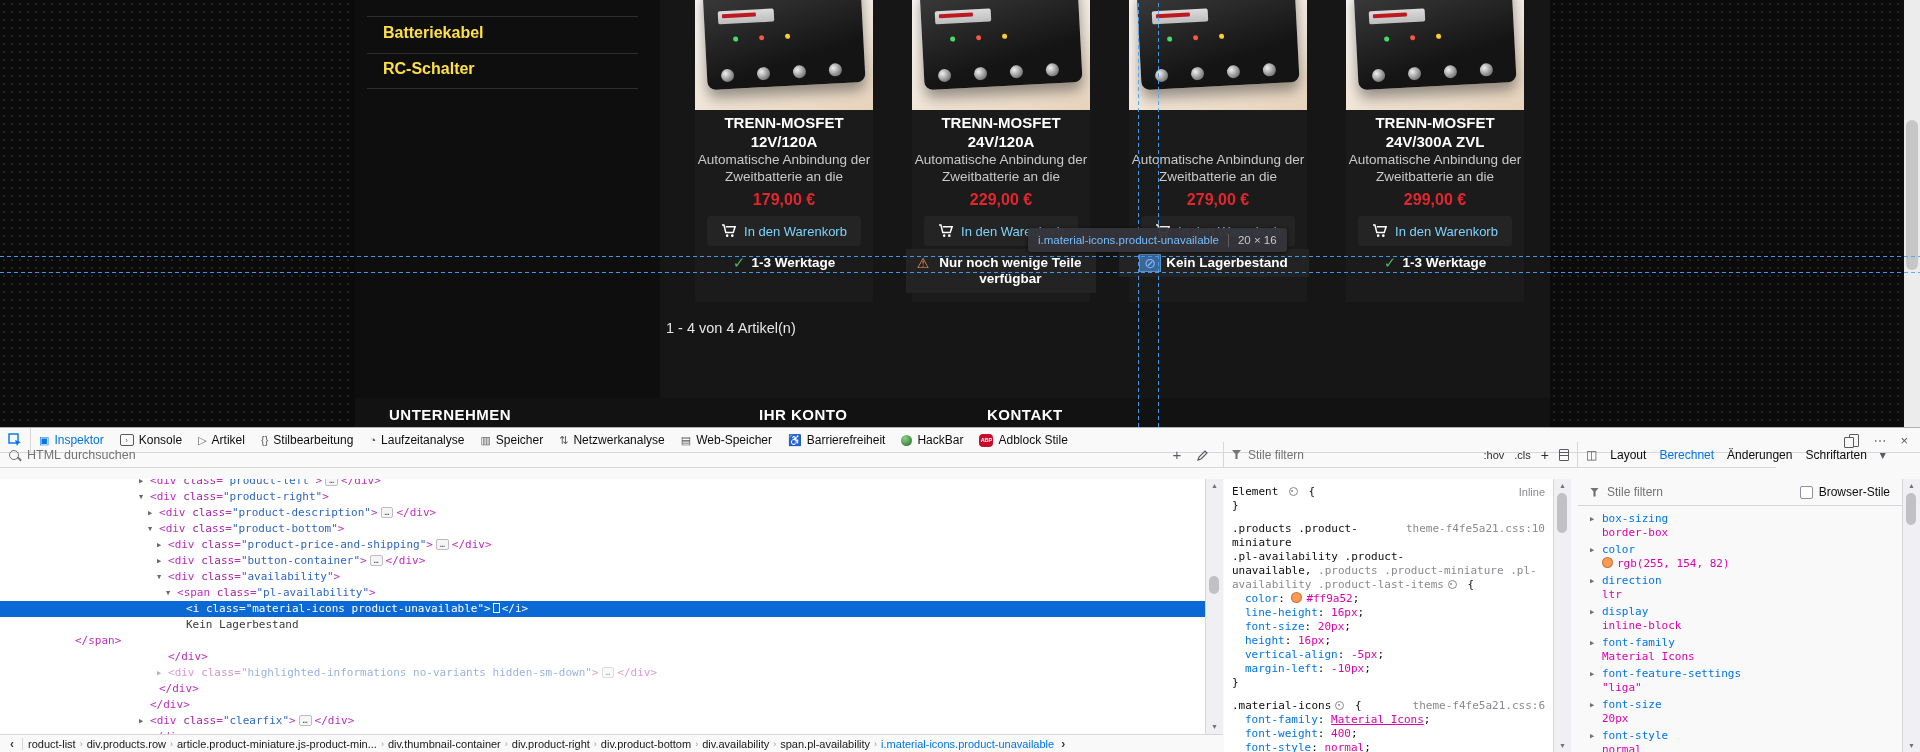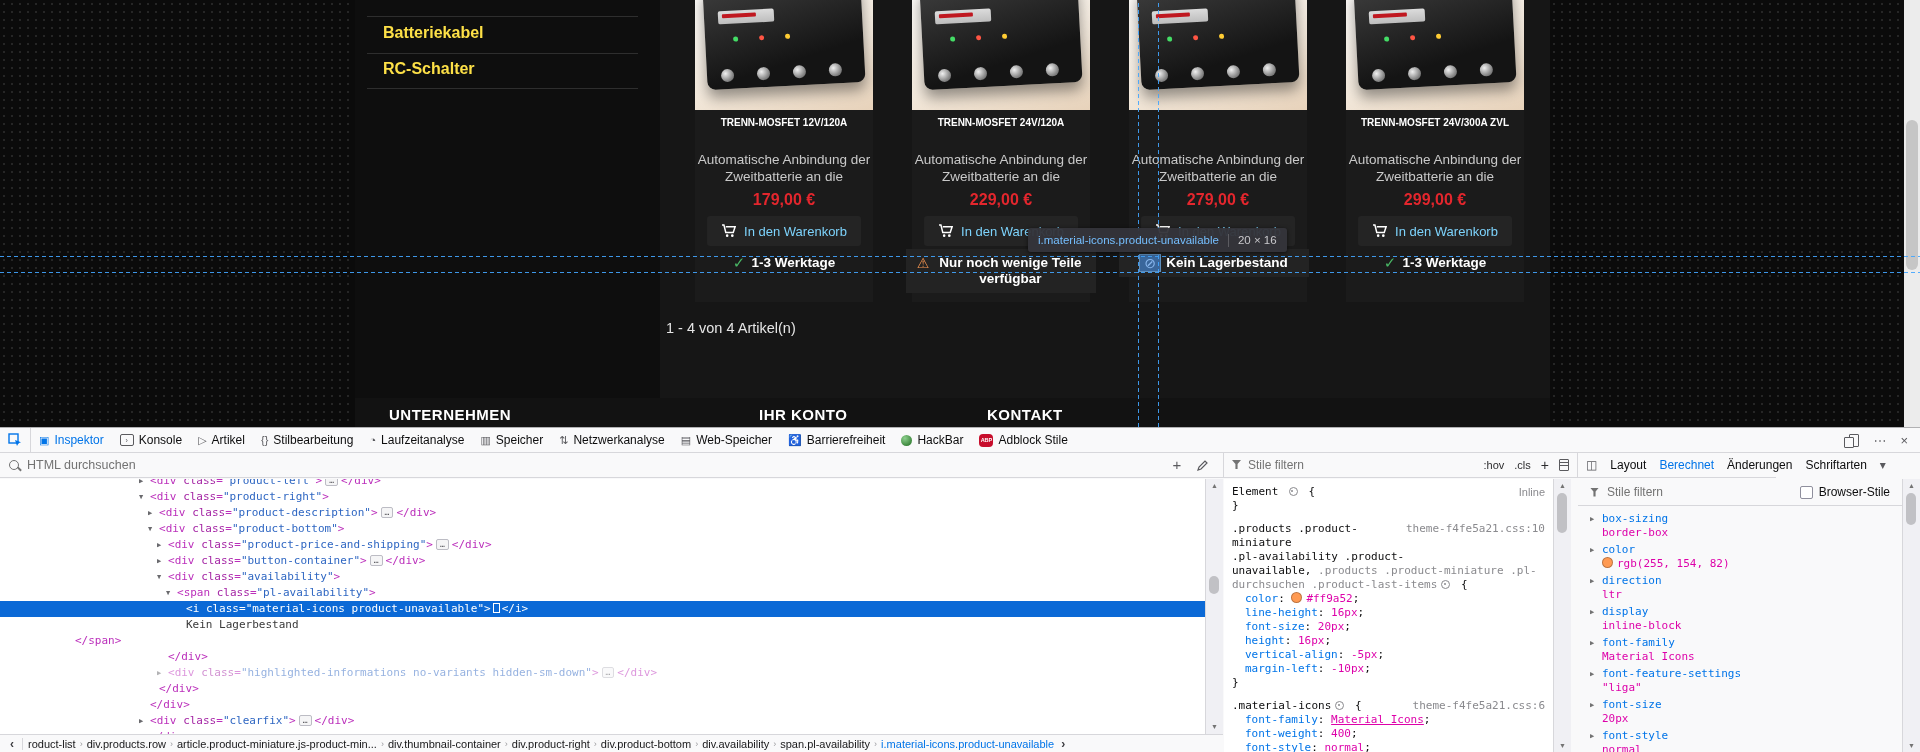--- a/index.html
+++ b/index.html
@@ -19,21 +19,21 @@
   .pimg{position:relative;height:110px;overflow:hidden;background:linear-gradient(160deg,#fdfbf8,#f3e9dc 55%,#e7d2ba)}
   .dev{position:absolute;left:10px;right:10px;top:-16px;height:102px;border-radius:8px;transform:rotate(-3deg);
        background:linear-gradient(165deg,#3d3d3d,#141414 70%);box-shadow:0 8px 14px rgba(0,0,0,.4)}
   .dlabel{position:absolute;left:14px;top:24px;width:56px;height:13px;border-radius:2px;
           background:linear-gradient(#dcdcdc,#bdbdbd)}
   .dlabel::after{content:"";position:absolute;left:4px;top:3px;right:18px;height:4px;background:#c01820;border-radius:1px}
   .stud{position:absolute;bottom:7px;width:13px;height:13px;border-radius:50%;
         background:radial-gradient(circle at 35% 35%,#f0f0f0,#8a8a8a 60%,#4f4f4f)}
   .led{position:absolute;top:50px;width:5px;height:5px;border-radius:50%}
   .ptitle{position:absolute;top:113px;left:2px;right:2px;text-align:center;color:#fff;
-          font-weight:bold;font-size:10px;line-height:19px}
+          font-weight:bold;font-size:15px;line-height:19px}
   .pdesc{position:absolute;top:151px;left:2px;right:2px;text-align:center;color:#c9c9c9;
          font-size:13.5px;line-height:17px}
   .pprice{position:absolute;top:191px;left:0;right:0;text-align:center;color:#e3262d;
           font-weight:bold;font-size:16px}
   .pbtn{position:absolute;top:216px;left:50%;transform:translateX(-50%);height:30px;display:flex;
         align-items:center;gap:8px;padding:0 14px;background:#242424;border-radius:3px;color:#7dd3fc;
         font-size:13px;white-space:nowrap;cursor:pointer}
   .pavail{position:absolute;top:249px;left:-6px;right:-6px;display:flex;justify-content:center;
           align-items:flex-start;gap:6px;padding:6px 4px;color:#fff;font-weight:bold;font-size:13.5px;
           line-height:16px;text-align:center}
@@ -72,21 +72,21 @@
   .ibox{display:inline-flex;width:12px;height:10px;border:1px solid #5a5a5e;border-radius:2px;
         align-items:center;justify-content:center;font-size:7px;color:#5a5a5e}
   .hackbar-ic{width:11px;height:11px;border-radius:50%;background:radial-gradient(circle at 35% 30%,#8ed08e,#1d6b1d)}
   .abp-ic{width:14px;height:13px;background:#c70d2c;border-radius:4px;color:#fff;font-size:5.5px;
           font-weight:bold;display:flex;align-items:center;justify-content:center}
   #tb-right{margin-left:auto;display:flex;align-items:center;gap:14px;padding-right:12px;color:#5a5a5e}
   .icon-resp{width:8px;height:11px;border:1.5px solid #5a5a5e;border-radius:1px;position:relative}
   .icon-resp::before{content:"";position:absolute;left:-6px;top:2px;width:8px;height:9px;
                      border:1.5px solid #5a5a5e;background:#f9f9fa;border-radius:1px}
   .tb-glyph{font-size:13px;cursor:pointer}
-  #dt-subbar{position:absolute;left:0;top:24px;width:1776px;height:26px;border-bottom:1px solid #d7d7db;box-sizing:border-box}
+  #dt-subbar{position:absolute;left:0;top:14px;width:1776px;height:26px;border-bottom:1px solid #d7d7db;box-sizing:border-box}
   .mag{position:relative;width:8px;height:8px;border:1.5px solid #737373;border-radius:50%;display:inline-block}
   .mag::after{content:"";position:absolute;left:7px;top:7px;width:5px;height:1.5px;background:#737373;transform:rotate(45deg)}
   #search-box{position:absolute;left:0;top:0;width:1160px;height:25px;display:flex;align-items:center;
               gap:8px;padding-left:9px;cursor:text}
   #search-ph{color:#737373;font-size:12.5px}
   #mk-plus{position:absolute;left:1166px;top:0;width:22px;height:25px;display:flex;align-items:center;
            justify-content:center;color:#5a5a5e;font-size:15px;cursor:pointer}
   #mk-eyedrop{position:absolute;left:1192px;top:0;width:22px;height:25px;display:flex;align-items:center;
               justify-content:center;cursor:pointer}
   .vline{position:absolute;top:25px;bottom:0;width:0;border-left:1px solid #d7d7db}
@@ -432,21 +432,21 @@
       <span class="sb-th" style="top:97px;height:18px"></span>
     </div>
 
     <div id="rules-body">
         <div><span class="r-sel">Element </span><span class="gear"></span><span class="r-sel"> {</span><span class="r-badge">Inline</span></div>
         <div class="r-sel">}</div>
         <div class="rule-block">
           <div><span class="r-src">theme-f4fe5a21.css:10</span><span class="r-sel">.products .product-miniature</span></div>
           <div><span class="r-sel">.pl-availability .product-</span></div>
           <div><span class="r-sel">unavailable,</span><span class="r-unm"> .products .product-miniature .pl-</span></div>
-          <div><span class="r-unm">durchsuchen .product-last-items</span><span class="gear"></span><span class="r-sel"> {</span></div>
+          <div><span class="r-unm">availability .product-last-items</span><span class="gear"></span><span class="r-sel"> {</span></div>
           <div class="r-prop"><span class="r-name">color</span><span class="r-sel">: </span><span class="swatch" style="background: rgb(255, 154, 82);"></span><span class="r-val">#ff9a52</span><span class="r-sel">;</span></div>
           <div class="r-prop"><span class="r-name">line-height</span><span class="r-sel">: </span><span class="r-val">16px</span><span class="r-sel">;</span></div>
           <div class="r-prop"><span class="r-name">font-size</span><span class="r-sel">: </span><span class="r-val">20px</span><span class="r-sel">;</span></div>
           <div class="r-prop"><span class="r-name">height</span><span class="r-sel">: </span><span class="r-val">16px</span><span class="r-sel">;</span></div>
           <div class="r-prop"><span class="r-name">vertical-align</span><span class="r-sel">: </span><span class="r-val">-5px</span><span class="r-sel">;</span></div>
           <div class="r-prop"><span class="r-name">margin-left</span><span class="r-sel">: </span><span class="r-val">-10px</span><span class="r-sel">;</span></div>
           <div class="r-sel">}</div>
         </div>
         <div class="rule-block">
           <div><span class="r-src">theme-f4fe5a21.css:6</span><span class="r-sel">.material-icons</span><span class="gear"></span><span class="r-sel"> {</span></div>

